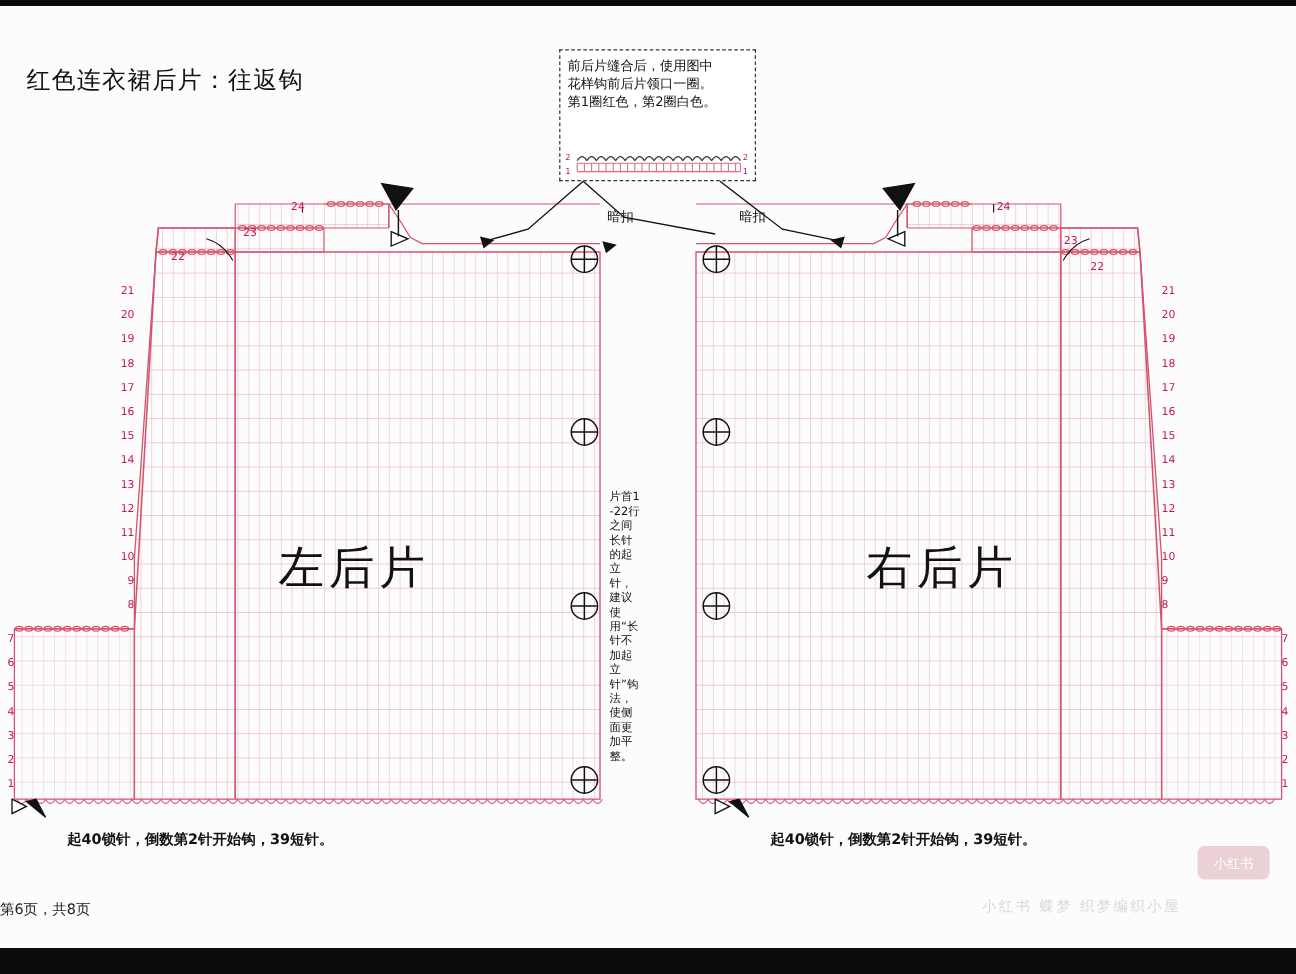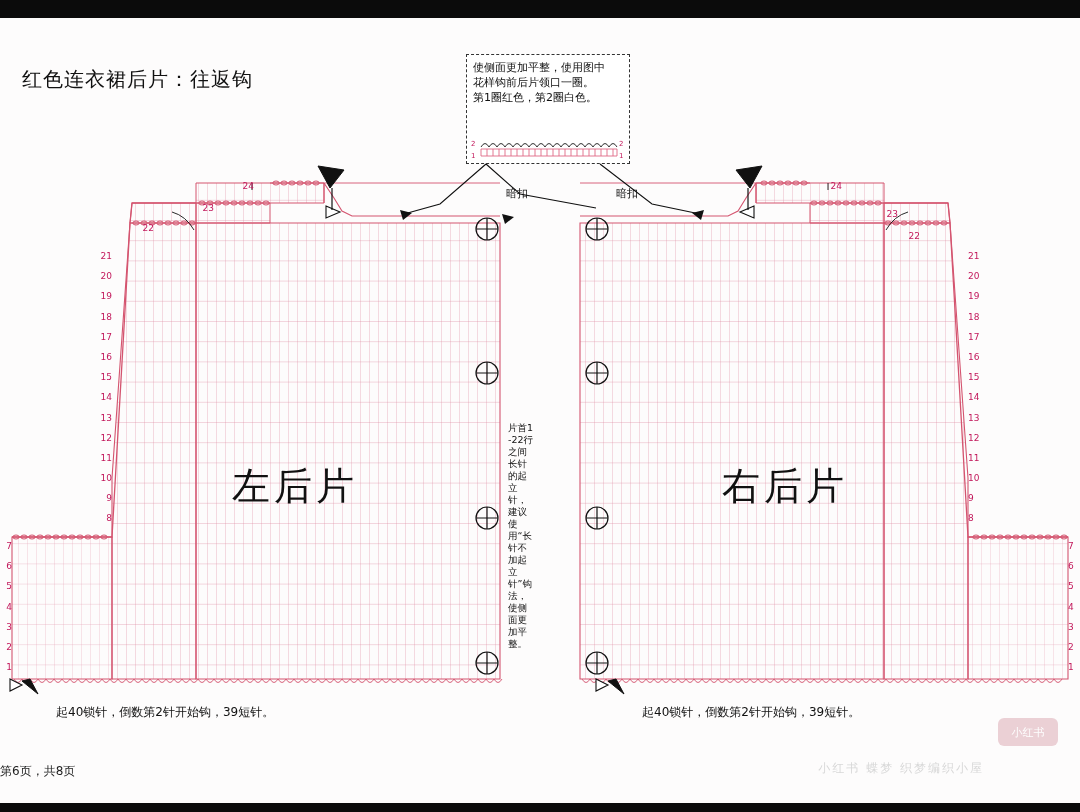--- a/index.html
+++ b/index.html
@@ -7,21 +7,21 @@
     width:1080px;height:812px;
     background:#0b0b0b;
     font-family:"Liberation Sans","DejaVu Sans",sans-serif;
     overflow:hidden;
   }
   #page{
     position:absolute;left:0;top:0;width:1080px;height:812px;
     background:#0b0b0b;
   }
   #sheet{
-    position:absolute;left:0;top:18px;width:1080px;height:785px;
+    position:absolute;left:0;top:5px;width:1080px;height:785px;
     background:#fdfcfc;
   }
   .ttl{
     position:absolute;left:22px;top:48px;
     font-family:"DejaVu Sans","Liberation Sans",sans-serif;
     font-size:20px;color:#111;letter-spacing:1px;white-space:nowrap;
   }
   .note-box{
     position:absolute;left:466px;top:36px;width:164px;height:110px;
     border:1.5px dashed #333;background:#fff;box-sizing:border-box;
@@ -53,21 +53,21 @@
   }
   .rownums{
     position:absolute;
     font-family:"DejaVu Sans","Liberation Sans",sans-serif;
     font-size:9px;color:#c2185b;
   }
   .rownums div{height:20.2px;line-height:20.2px;text-align:right;}
   .cap{
     position:absolute;
     font-family:"DejaVu Sans","Liberation Sans",sans-serif;
-    font-size:12px;color:#111;white-space:nowrap;
+    font-size:12px;color:#111;white-space:nowrap;font-weight:bold;
   }
   .footer{
     position:absolute;left:0;top:745px;width:1080px;
     font-family:"DejaVu Sans","Liberation Sans",sans-serif;
     font-size:12px;color:#222;
   }
   .wm-logo{
     position:absolute;right:22px;top:700px;width:60px;height:28px;
     border-radius:6px;background:#e8c9cf;color:#fff;
     font-family:"DejaVu Sans","Liberation Sans",sans-serif;
@@ -84,21 +84,21 @@
 </style>
 </head>
 <body>
 
 <div id="page">
   <div id="sheet">
 
     <div class="ttl">红色连衣裙后片：往返钩</div>
 
     <div class="note-box">
-      <div class="ln">使侧面更加平整，使用图中</div>
+      <div class="ln">前后片缝合后，使用图中</div>
       <div class="ln">花样钩前后片领口一圈。</div>
       <div class="ln">第1圈红色，第2圈白色。</div>
       <div class="note-stitch">
         <svg width="164" height="24" viewBox="0 0 164 24">
           <text x="4" y="9" font-size="7" fill="#c2185b" font-family="DejaVu Sans">2</text>
           <text x="152" y="9" font-size="7" fill="#c2185b" font-family="DejaVu Sans">2</text>
           <text x="4" y="21" font-size="7" fill="#c2185b" font-family="DejaVu Sans">1</text>
           <text x="152" y="21" font-size="7" fill="#c2185b" font-family="DejaVu Sans">1</text>
           <g stroke="#333" fill="none" stroke-width="1">
             <path d="M14 10 q4 -7 8 0 M22 10 q4 -7 8 0 M30 10 q4 -7 8 0 M38 10 q4 -7 8 0 M46 10 q4 -7 8 0 M54 10 q4 -7 8 0 M62 10 q4 -7 8 0 M70 10 q4 -7 8 0 M78 10 q4 -7 8 0 M86 10 q4 -7 8 0 M94 10 q4 -7 8 0 M102 10 q4 -7 8 0 M110 10 q4 -7 8 0 M118 10 q4 -7 8 0 M126 10 q4 -7 8 0 M134 10 q4 -7 8 0 M142 10 q4 -7 8 0"></path>

